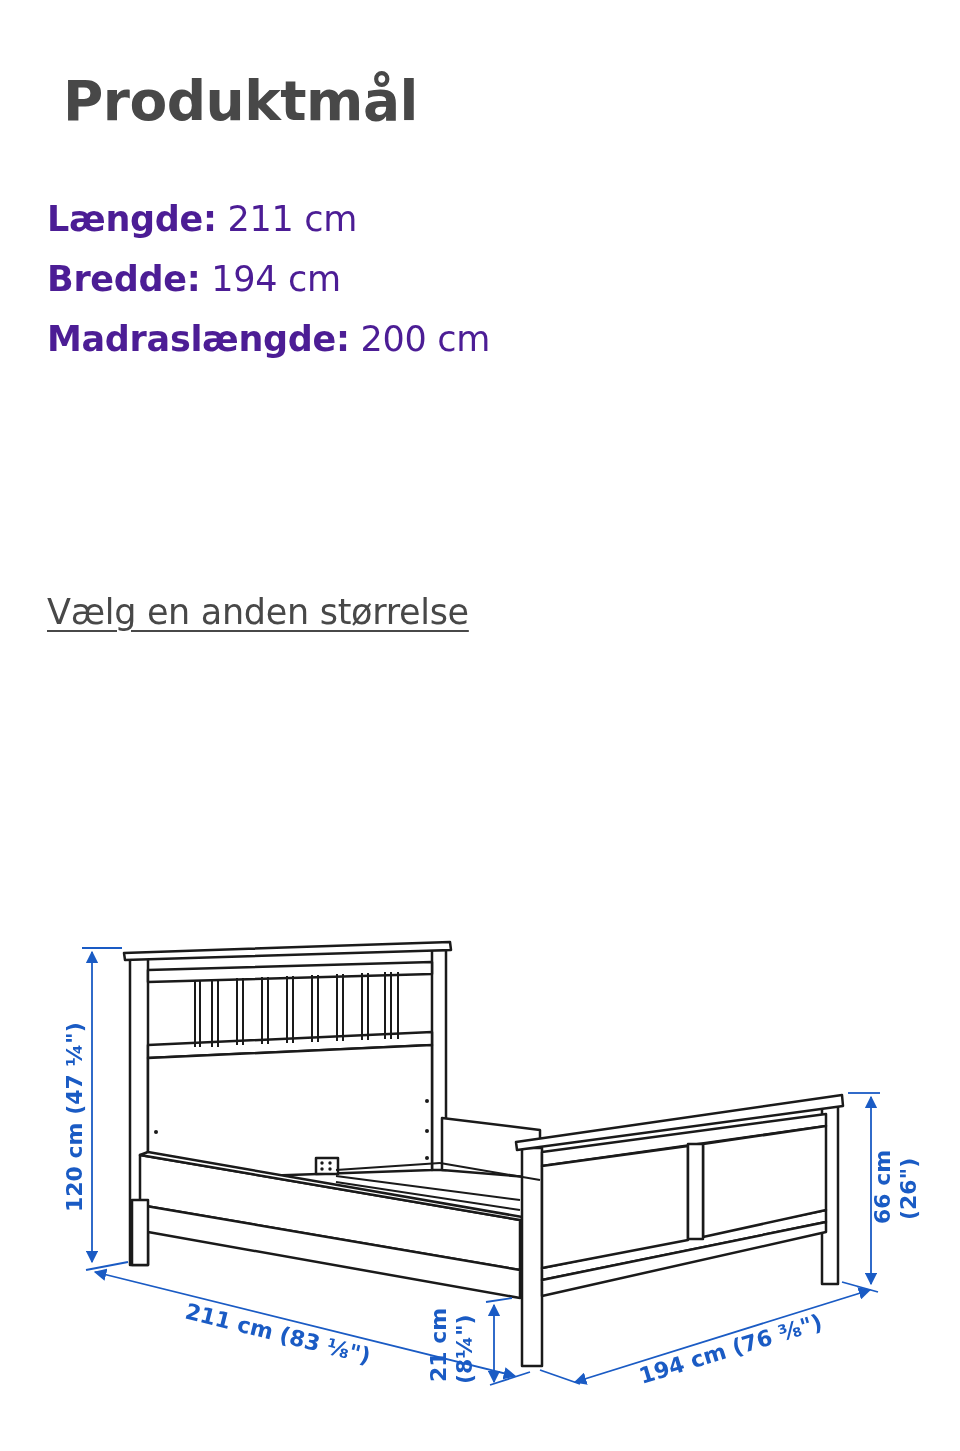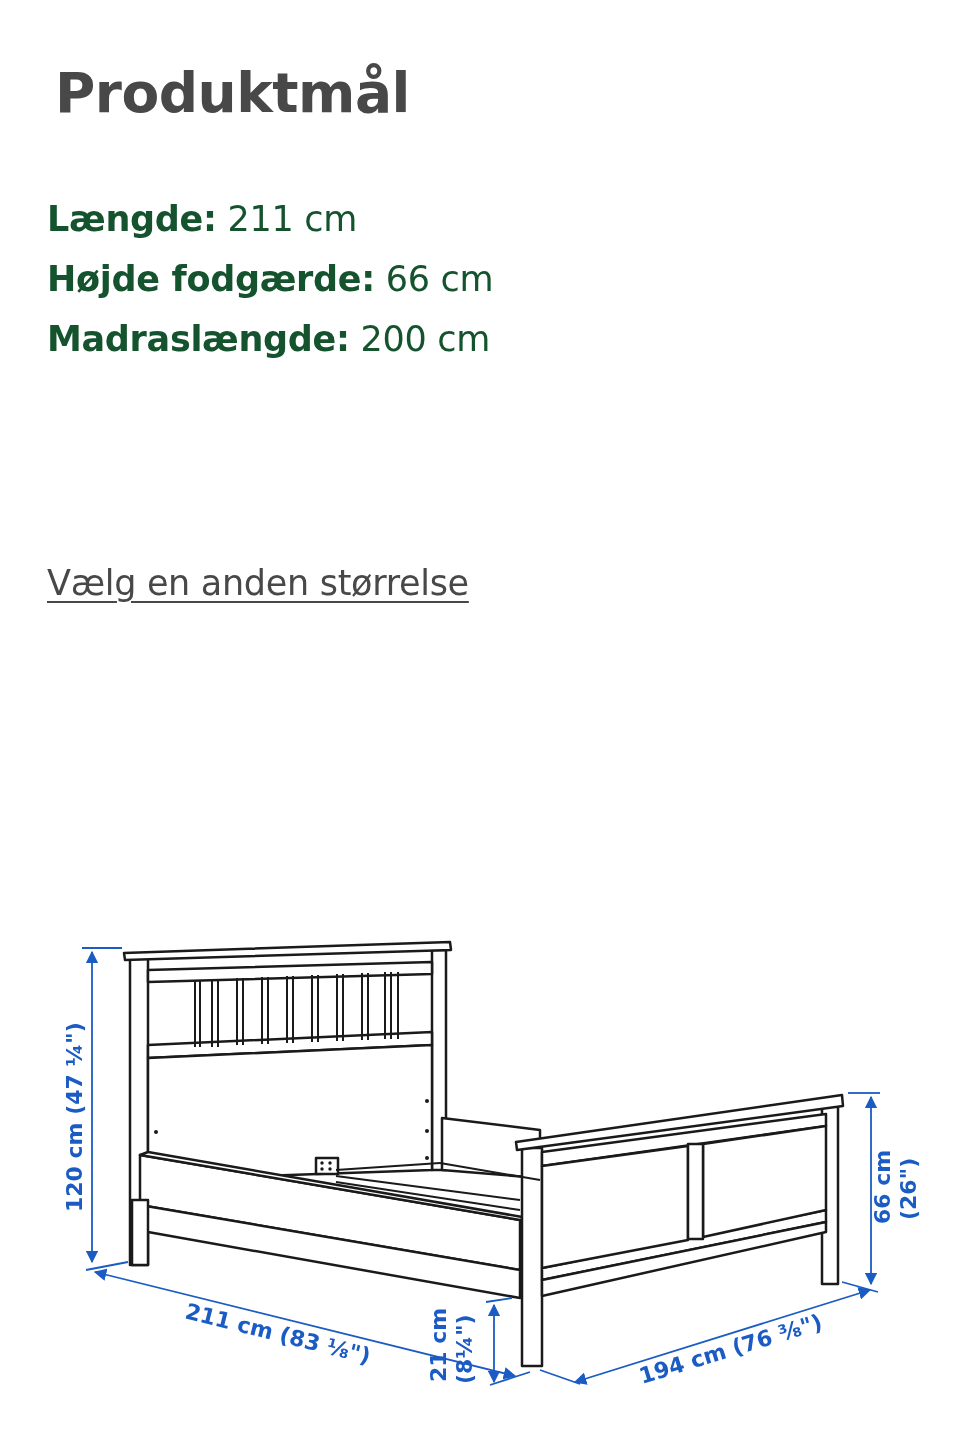--- a/index.html
+++ b/index.html
@@ -1,37 +1,37 @@
 <!DOCTYPE html>
 <html><head>
 <meta charset="utf-8">
 <style>
   html, body { margin: 0; padding: 0; background: #ffffff; }
   body { width: 960px; height: 1451px; position: relative; overflow: hidden;
          font-family: "DejaVu Sans", "Liberation Sans", sans-serif; color: #484848; }
-  .title { position: absolute; left: 47px; top: 58px; margin: 8px;
+  .title { position: absolute; left: 47px; top: 58px; margin: 16px;
            font-size: 55px; font-weight: bold; color: #484848; letter-spacing: -0.5px; line-height: 1; }
   .dims { position: absolute; left: 47px; top: 190px; margin: 0; padding: 0; list-style: none; }
-  .dims li { font-size: 35px; line-height: 59.8px; color: #14532d; white-space: nowrap; letter-spacing: -0.3px; }
+  .dims li { font-size: 35px; line-height: 59.8px; color: #4c1d95; white-space: nowrap; letter-spacing: -0.3px; }
   .dims .lbl { font-weight: bold; }
   .dims .val { font-weight: normal; }
-  .size-link { position: absolute; left: 47px; top: 563px; font-size: 35px; color: #484848;
+  .size-link { position: absolute; left: 47px; top: 592px; font-size: 35px; color: #484848;
                text-decoration: underline; text-underline-offset: 6px; text-decoration-thickness: 2px;
                letter-spacing: -0.3px; cursor: pointer; }
   .drawing { position: absolute; left: 0; top: 920px; width: 960px; height: 531px; }
   .dim-text { font-family: "DejaVu Sans", "Liberation Sans", sans-serif; font-weight: bold; fill: #1a5bc4; font-size: 22px; }
 </style>
 </head>
 <body>
 
 <h1 class="title">Produktmål</h1>
 
 <ul class="dims">
   <li><span class="lbl">Længde:</span> <span class="val">211 cm</span></li>
-  <li><span class="lbl">Højde fodgærde:</span> <span class="val">66 cm</span></li>
+  <li><span class="lbl">Bredde:</span> <span class="val">194 cm</span></li>
   <li><span class="lbl">Madraslængde:</span> <span class="val">200 cm</span></li>
 </ul>
 
 <a class="size-link">Vælg en anden størrelse</a>
 
 <svg class="drawing" viewBox="0 920 960 531" xmlns="http://www.w3.org/2000/svg">
   <defs>
     <marker id="arr" viewBox="0 0 10 10" refX="9" refY="5" markerWidth="7" markerHeight="7" orient="auto-start-reverse">
       <path d="M0,0 L10,5 L0,10 z" fill="#1a5bc4"></path>
     </marker>

